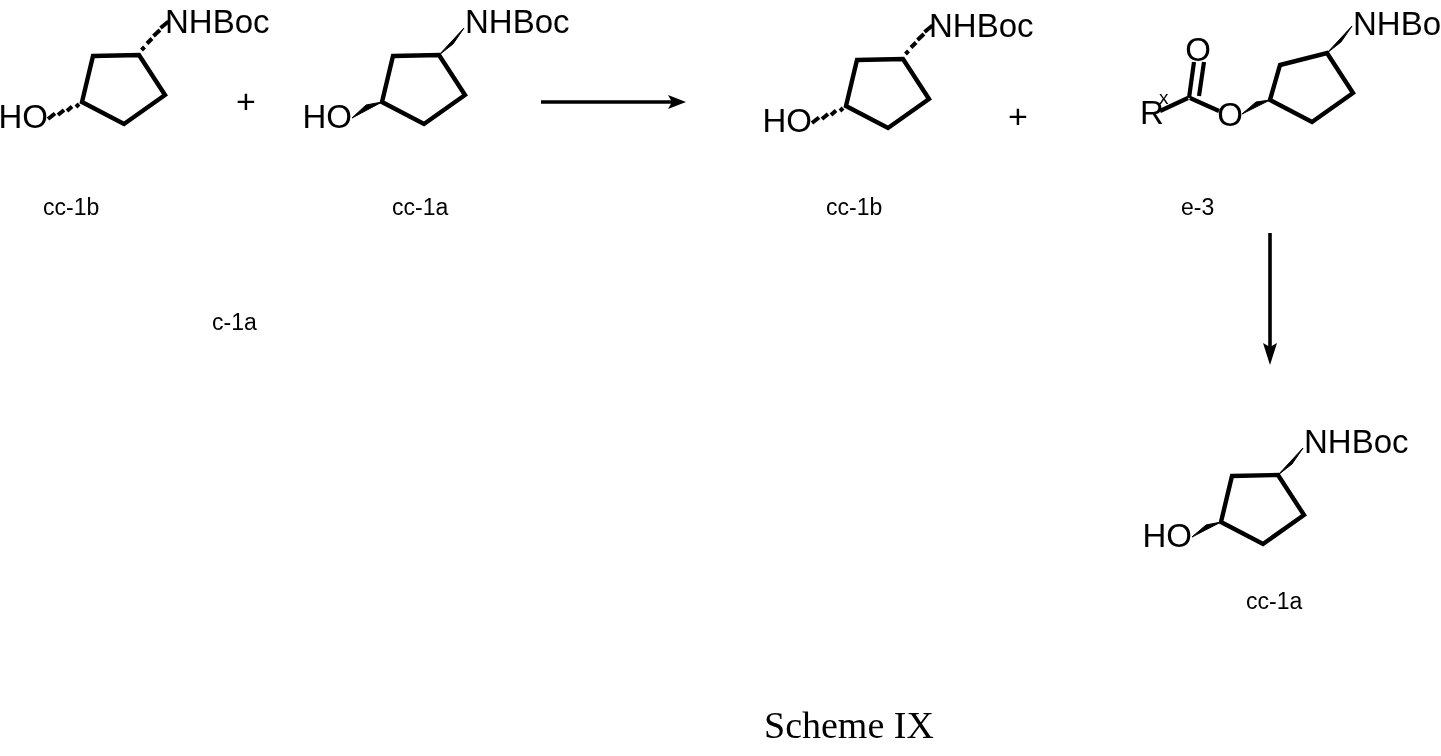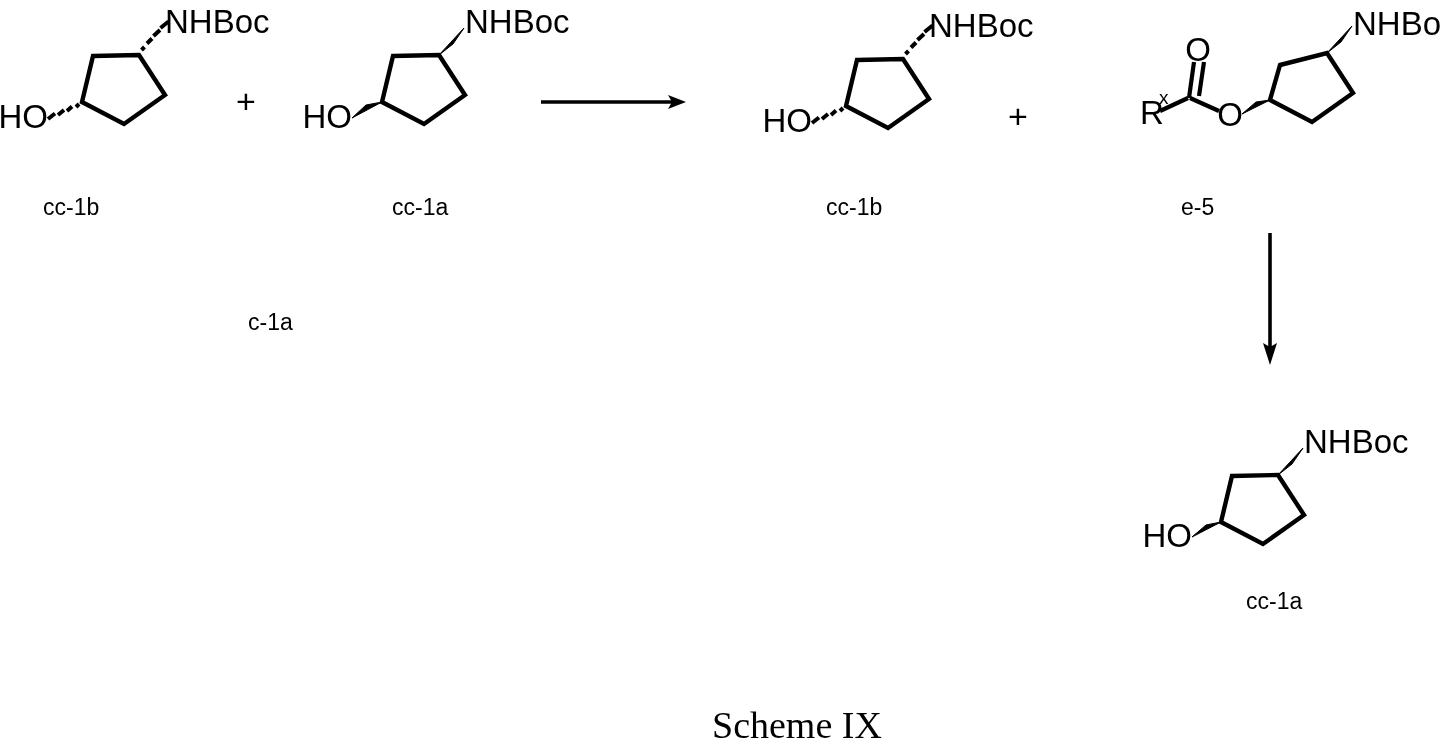--- a/index.html
+++ b/index.html
@@ -153,37 +153,37 @@
 
       <line x1="48" y1="98" x2="20" y2="111" stroke="#000" stroke-width="4.2"></line>
 
       <text class="atom-label" x="213" y="26" text-anchor="start">NHBoc</text>
       <text class="atom-label" x="90" y="117" text-anchor="middle">O</text>
       <text class="atom-label" x="58" y="52" text-anchor="middle">O</text>
       <text class="atom-label" x="0" y="115" text-anchor="start">R</text>
       <text class="atom-label-sup" x="19" y="104" text-anchor="start">x</text>
     </svg>
   </div>
-  <div class="cmpd-label" style="left:1181px; top:194px;">e-5</div>
+  <div class="cmpd-label" style="left:1181px; top:194px;">e-3</div>
 
   <div class="arrow-wrap" style="left:1256px; top:228px;">
     <svg width="30" height="145" viewBox="0 0 30 145">
       <line x1="14" y1="5" x2="14" y2="122" stroke="#000" stroke-width="3.6"></line>
       <polygon points="14,137 7,115 14,119 21,115" fill="#000"></polygon>
     </svg>
   </div>
 
   <div class="struct" style="left:1168px; top:400px;">
     <svg width="273" height="190" viewBox="0 0 273 190">
       <polygon points="64,76 110,75 136,115 95,144 53,122" fill="none" stroke="#000" stroke-width="4.4" stroke-linejoin="miter"></polygon>
       <polygon points="110,75 135,48 124,64" fill="#000" stroke="#000" stroke-width="1"></polygon>
       <polygon points="53,122 24,137 38,125" fill="#000" stroke="#000" stroke-width="1"></polygon>
       <text class="atom-label" x="136" y="44" text-anchor="start">NHBoc</text>
       <text class="atom-label" x="24" y="138" text-anchor="end">HO</text>
     </svg>
   </div>
   <div class="cmpd-label" style="left:1246px; top:588px;">cc-1a</div>
 
-  <div class="cmpd-label" style="left:212px; top:309px;margin-left:36px;">c-1a</div>
+  <div class="cmpd-label" style="left:212px; top:309px;">c-1a</div>
 
-  <div class="scheme-title" style="left:712px; top:703px;">Scheme IX</div>
+  <div class="scheme-title" style="left:764px; top:703px;">Scheme IX</div>
 
 </div>
 
 </body></html>

